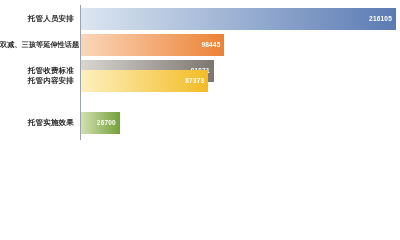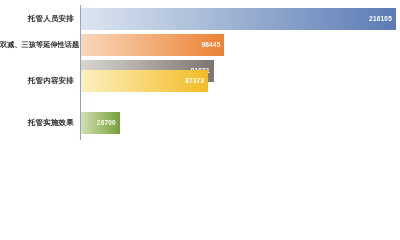--- a/index.html
+++ b/index.html
@@ -110,20 +110,21 @@
     <div class="bar-row" style="top:34px;">
       <div class="bar-label long" style="color: rgb(43, 43, 43);">双减、三孩等延伸性话题</div>
       <div class="bar-track" style="width: 143.496px;">
         <div class="bar-fill" style="width: 143.496px; background: linear-gradient(to right, rgb(250, 215, 187) 0%, rgb(236, 130, 53) 100%);">
           <span class="bar-value" style="color: rgb(255, 255, 255);">98445</span>
         </div>
       </div>
     </div>
 
     <div class="bar-row" style="top:60px;">
+      <div class="bar-label" style="color: rgb(43, 43, 43);">托管收费标准</div>
       <div class="bar-track" style="width: 132.747px;">
         <div class="bar-fill" style="width: 132.747px; background: linear-gradient(to right, rgb(217, 214, 210) 0%, rgb(125, 118, 112) 100%);">
           <span class="bar-value" style="color: rgb(255, 255, 255);">91071</span>
         </div>
       </div>
     </div>
 
     <div class="bar-row" style="top:70px;">
       <div class="bar-label" style="color: rgb(43, 43, 43);">托管内容安排</div>
       <div class="bar-track" style="width: 127.357px;">

